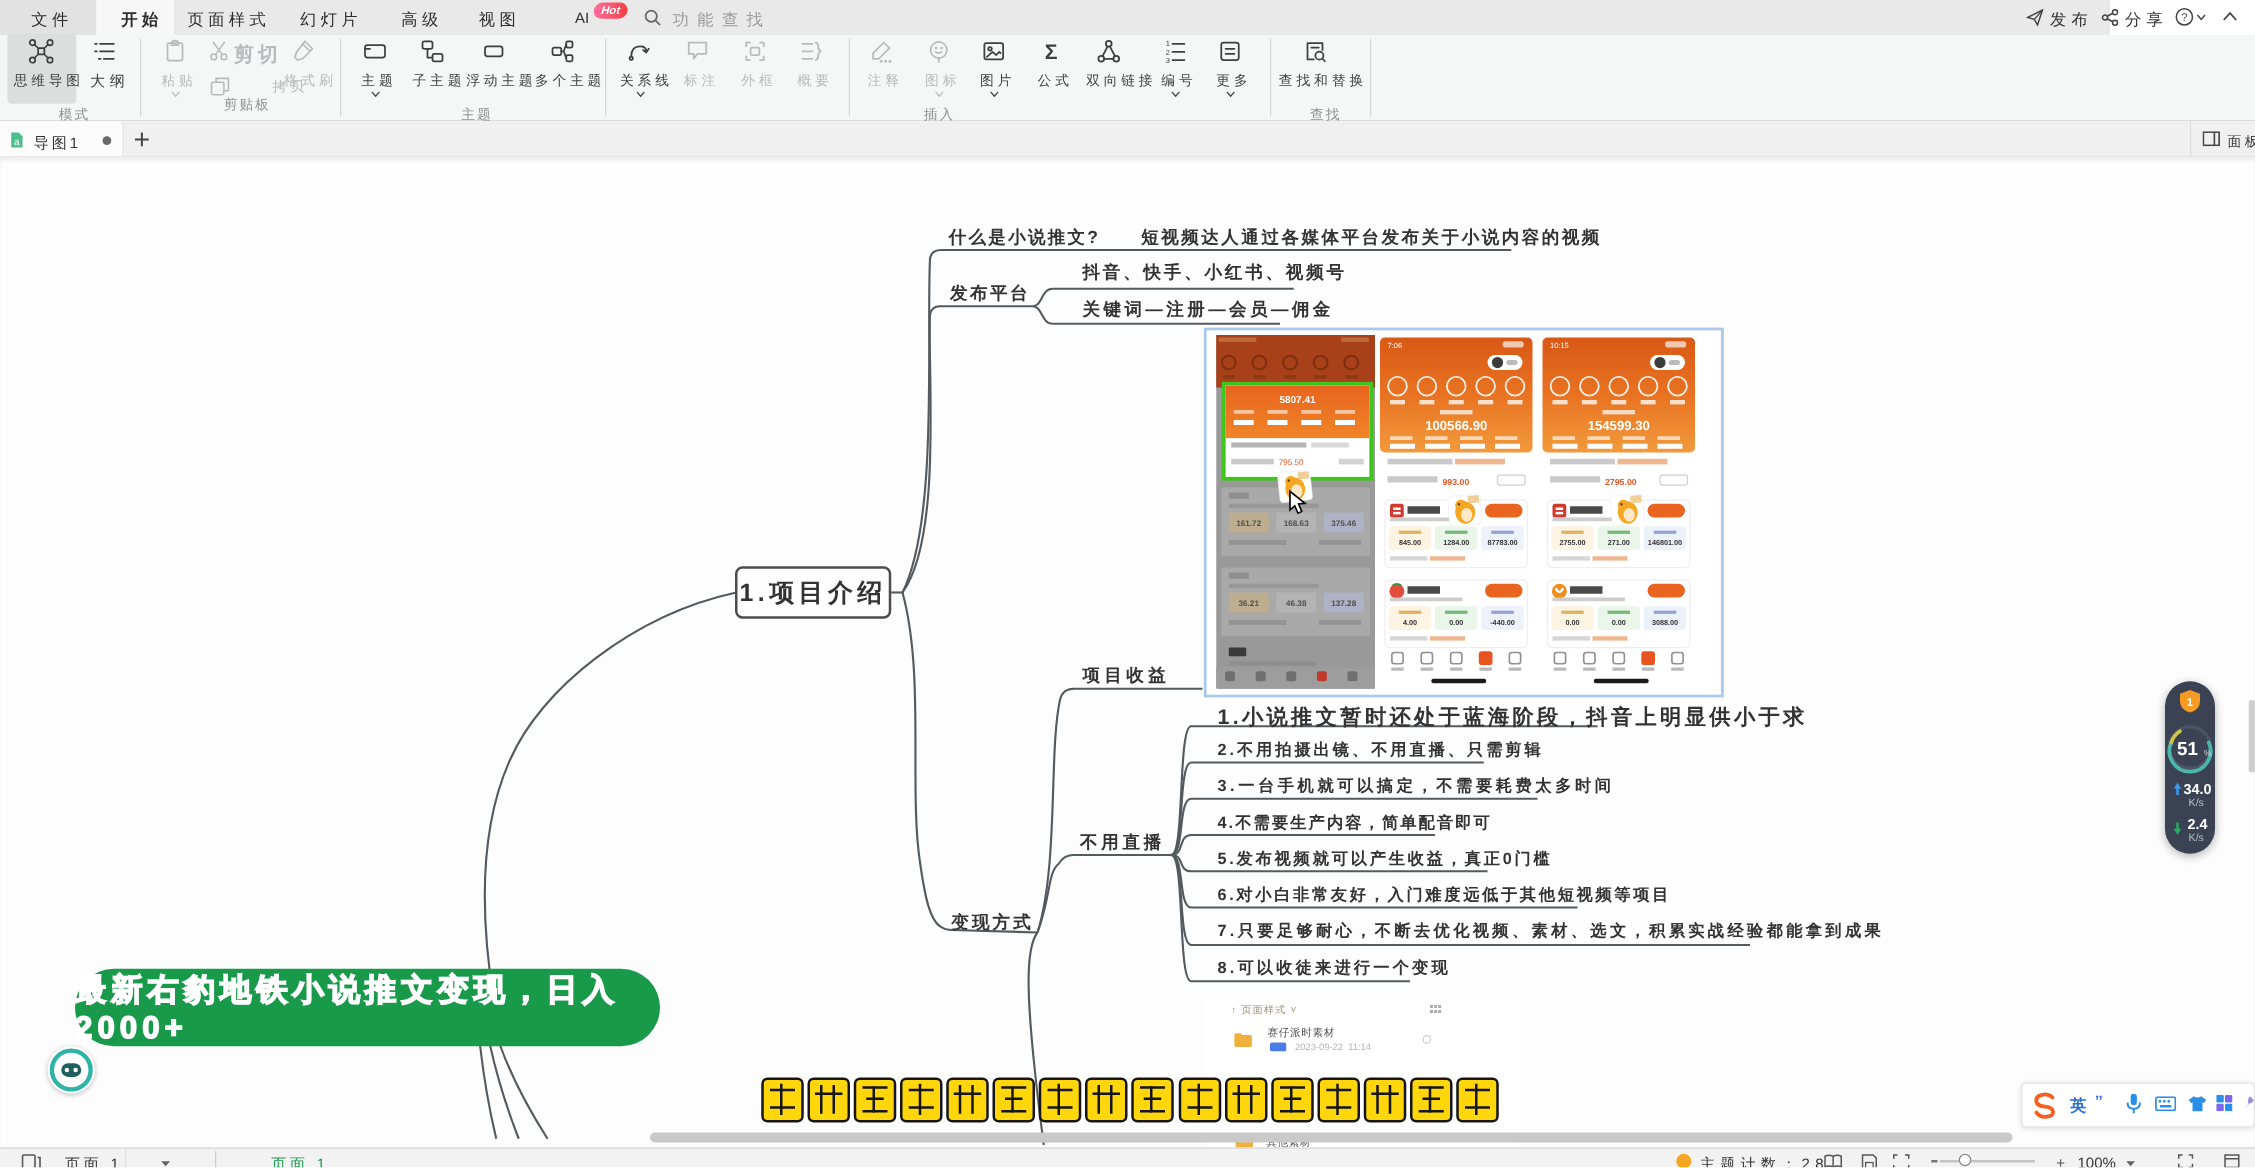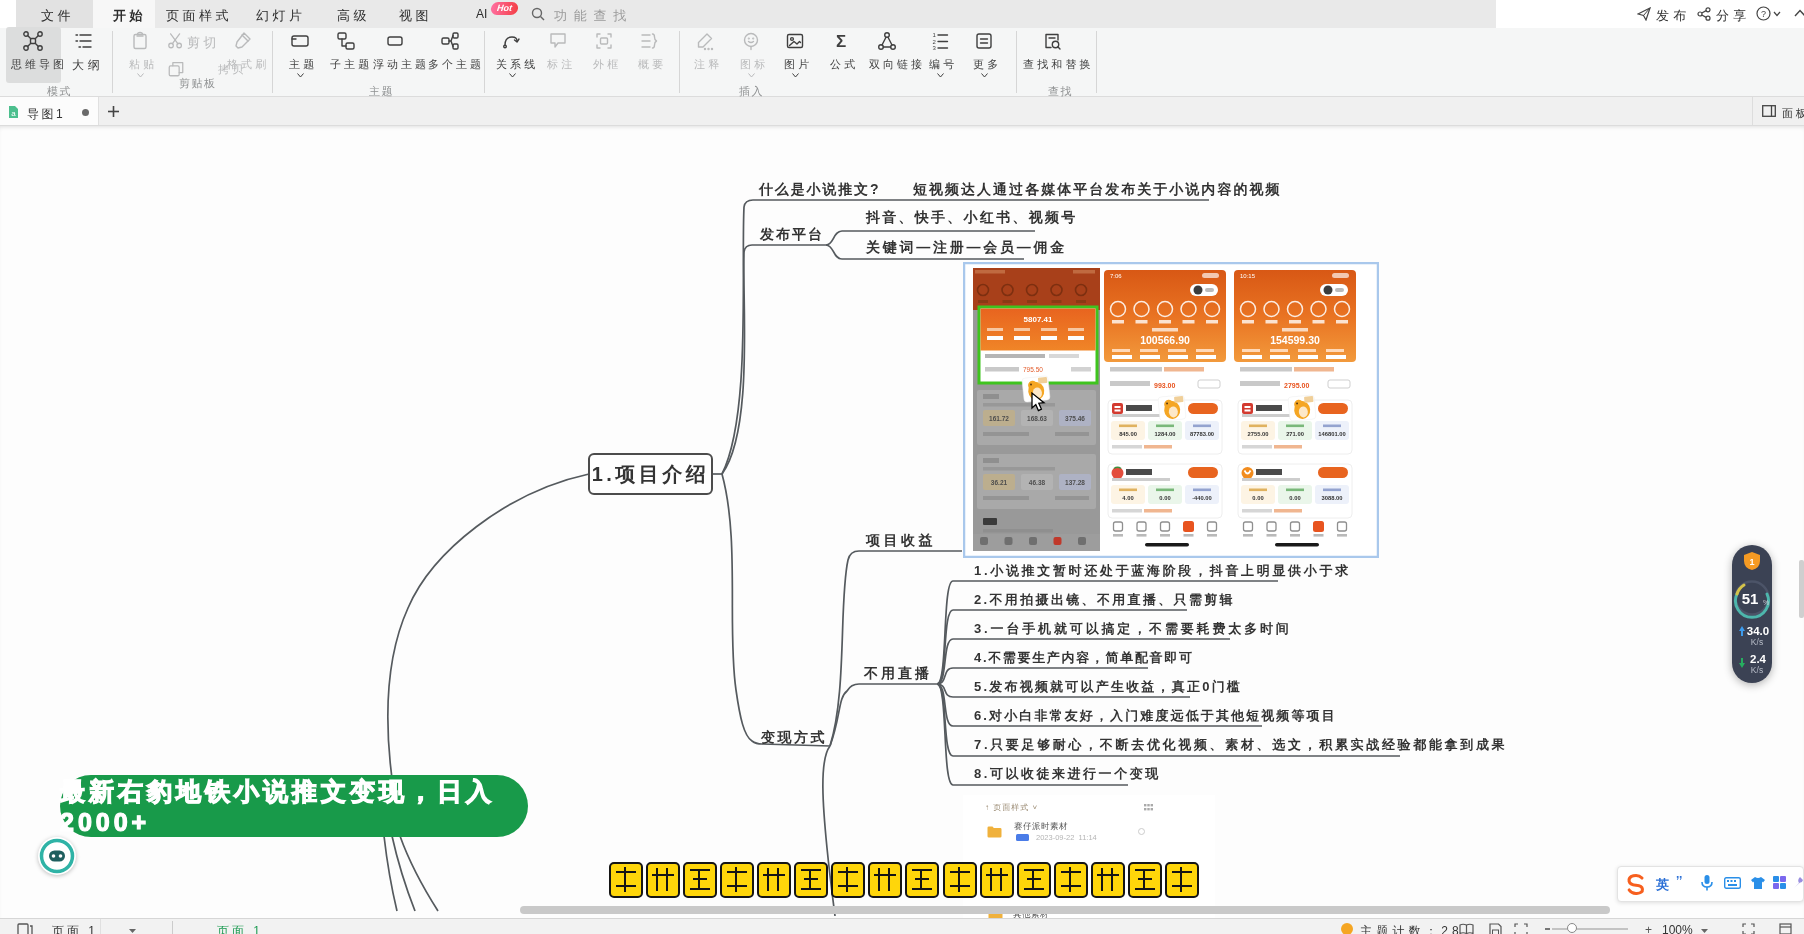--- a/index.html
+++ b/index.html
@@ -1,20 +1,20 @@
 <!DOCTYPE html>
 <html><head><meta charset="utf-8">
 <style>
 *{margin:0;padding:0;box-sizing:border-box}
 html,body{width:1804px;height:934px;overflow:hidden;font-family:"Liberation Sans",sans-serif;background:#fff;position:relative}
 .abs{position:absolute}
 svg{display:block}
 </style></head><body>
 
-<div class="abs" style="left:16px;top:0;width:1480px;height:28px;background:#e9e9e9">
+<div class="abs" style="left:0;top:0;width:1688px;height:28px;background:#e9e9e9">
 <div class="abs" style="left:0;top:0;width:77px;height:28px;background:#e2e2e2"></div>
 <div class="abs" style="left:77px;top:0;width:62px;height:28px;background:#f7f7f7"></div>
 <div style="position:absolute;left:25px;top:7px;font-size:13px;font-weight:normal;color:#2d2d2d;letter-spacing:0.00px;white-space:nowrap;letter-spacing:3.5px;">文件</div>
 <div style="position:absolute;left:97px;top:7px;font-size:13px;font-weight:bold;color:#2d2d2d;letter-spacing:0.00px;white-space:nowrap;letter-spacing:3.5px;">开始</div>
 <div style="position:absolute;left:150px;top:7px;font-size:13px;font-weight:normal;color:#2d2d2d;letter-spacing:0.00px;white-space:nowrap;letter-spacing:3.5px;">页面样式</div>
 <div style="position:absolute;left:240px;top:7px;font-size:13px;font-weight:normal;color:#2d2d2d;letter-spacing:0.00px;white-space:nowrap;letter-spacing:3.5px;">幻灯片</div>
 <div style="position:absolute;left:321px;top:7px;font-size:13px;font-weight:normal;color:#2d2d2d;letter-spacing:0.00px;white-space:nowrap;letter-spacing:3.5px;">高级</div>
 <div style="position:absolute;left:383px;top:7px;font-size:13px;font-weight:normal;color:#2d2d2d;letter-spacing:0.00px;white-space:nowrap;letter-spacing:3.5px;">视图</div>
 <div class="abs" style="left:460px;top:7px;font-size:12px;color:#2d2d2d">AI</div>
 <div class="abs" style="left:475px;top:2px;width:27px;height:13px;border-radius:6.5px;transform:skewX(-6deg);background:linear-gradient(90deg,#ff6fa0,#f43f46);color:#fff;font-size:9px;font-style:italic;font-weight:bold;text-align:center;line-height:13px">Hot</div>
@@ -84,21 +84,21 @@
     <div class="abs" style="left:129px;top:29px;font-size:11px;color:#b9babb;letter-spacing:3.25px;white-space:nowrap">粘贴</div>
     <svg class="abs" style="left:137px;top:45px" width="7" height="5" viewBox="0 0 7 5">
       <path d="M0.5 0.5 L3.5 4 L6.5 0.5" fill="none" stroke="#b9babb" stroke-width="1"></path>
     </svg>
 <svg class="abs" style="left:167px;top:4px" width="18" height="18" viewBox="0 0 20 20">
       <circle cx="4.5" cy="15" r="2.5" stroke="#b9babb" stroke-width="1.4" fill="none" stroke-linecap="round" stroke-linejoin="round"></circle>
       <circle cx="13.5" cy="15" r="2.5" stroke="#b9babb" stroke-width="1.4" fill="none" stroke-linecap="round" stroke-linejoin="round"></circle>
       <line x1="6" y1="13" x2="14" y2="2" stroke="#b9babb" stroke-width="1.4" fill="none" stroke-linecap="round" stroke-linejoin="round"></line>
       <line x1="12" y1="13" x2="4" y2="2" stroke="#b9babb" stroke-width="1.4" fill="none" stroke-linecap="round" stroke-linejoin="round"></line>
     </svg>
-<div style="position:absolute;left:187px;top:6px;font-size:13px;font-weight:normal;color:#b9babb;letter-spacing:3.25px;white-space:nowrap;text-align:center;">剪切</div>
+<div style="position:absolute;left:187px;top:6px;font-size:16px;font-weight:bold;color:#b9babb;letter-spacing:3.25px;white-space:nowrap;text-align:center;">剪切</div>
 <svg class="abs" style="left:167px;top:32px" width="18" height="18" viewBox="0 0 20 20">
       <rect x="2.5" y="6.5" width="11" height="11" rx="1.5" stroke="#b9babb" stroke-width="1.4" fill="none" stroke-linecap="round" stroke-linejoin="round"></rect>
       <path d="M6.5 6.5 L6.5 3 L17.5 3 L17.5 14 L13.5 14" stroke="#b9babb" stroke-width="1.4" fill="none" stroke-linecap="round" stroke-linejoin="round"></path>
     </svg>
 <div style="position:absolute;left:187px;top:34px;font-size:11px;font-weight:normal;color:#b9babb;letter-spacing:3.25px;white-space:nowrap;margin-left:31px;">拷贝</div>
 <svg class="abs" style="left:233px;top:3px" width="20" height="20" viewBox="0 0 20 20">
       <path d="M11 2 L17 8 L9 16 L5 17 L3 15 L4 11 Z" stroke="#b9babb" stroke-width="1.4" fill="none" stroke-linecap="round" stroke-linejoin="round"></path>
       <line x1="9" y1="4" x2="15" y2="10" stroke="#b9babb" stroke-width="1.4" fill="none" stroke-linecap="round" stroke-linejoin="round"></line>
     </svg>
     <div class="abs" style="left:227px;top:29px;font-size:11px;color:#b9babb;letter-spacing:3.08px;white-space:nowrap">格式刷</div>
@@ -273,21 +273,21 @@
     <span style="font-size:20px;font-weight:bold;color:#333;letter-spacing:3.5px">1.项目介绍</span>
   </div>
 <div style="position:absolute;left:759px;top:181px;font-size:14px;font-weight:bold;color:#333;letter-spacing:1.84px;white-space:nowrap;">什么是小说推文?</div>
 <div style="position:absolute;left:913px;top:181px;font-size:14px;font-weight:bold;color:#333;letter-spacing:2.02px;white-space:nowrap;">短视频达人通过各媒体平台发布关于小说内容的视频</div>
 <div style="position:absolute;left:760px;top:226px;font-size:14px;font-weight:bold;color:#333;letter-spacing:2.00px;white-space:nowrap;">发布平台</div>
 <div style="position:absolute;left:866px;top:209px;font-size:14px;font-weight:bold;color:#333;letter-spacing:2.27px;white-space:nowrap;">抖音、快手、小红书、视频号</div>
 <div style="position:absolute;left:866px;top:239px;font-size:14px;font-weight:bold;color:#333;letter-spacing:2.75px;white-space:nowrap;">关键词—注册—会员—佣金</div>
 <div style="position:absolute;left:866px;top:532px;font-size:14px;font-weight:bold;color:#333;letter-spacing:3.50px;white-space:nowrap;">项目收益</div>
 <div style="position:absolute;left:864px;top:665px;font-size:14px;font-weight:bold;color:#333;letter-spacing:3.00px;white-space:nowrap;">不用直播</div>
 <div style="position:absolute;left:761px;top:729px;font-size:14px;font-weight:bold;color:#333;letter-spacing:2.50px;white-space:nowrap;">变现方式</div>
-<div style="position:absolute;left:974px;top:562px;font-size:13px;font-weight:bold;color:#333;letter-spacing:2.68px;white-space:nowrap;">1.小说推文暂时还处于蓝海阶段，抖音上明显供小于求</div>
+<div style="position:absolute;left:974px;top:562px;font-size:17px;font-weight:bold;color:#333;letter-spacing:2.68px;white-space:nowrap;">1.小说推文暂时还处于蓝海阶段，抖音上明显供小于求</div>
 <div style="position:absolute;left:974px;top:591px;font-size:13px;font-weight:bold;color:#333;letter-spacing:2.34px;white-space:nowrap;">2.不用拍摄出镜、不用直播、只需剪辑</div>
 <div style="position:absolute;left:974px;top:620px;font-size:13px;font-weight:bold;color:#333;letter-spacing:2.85px;white-space:nowrap;">3.一台手机就可以搞定，不需要耗费太多时间</div>
 <div style="position:absolute;left:974px;top:649px;font-size:13px;font-weight:bold;color:#333;letter-spacing:1.67px;white-space:nowrap;">4.不需要生产内容，简单配音即可</div>
 <div style="position:absolute;left:974px;top:678px;font-size:13px;font-weight:bold;color:#333;letter-spacing:2.21px;white-space:nowrap;">5.发布视频就可以产生收益，真正0门槛</div>
 <div style="position:absolute;left:974px;top:707px;font-size:13px;font-weight:bold;color:#333;letter-spacing:2.12px;white-space:nowrap;">6.对小白非常友好，入门难度远低于其他短视频等项目</div>
 <div style="position:absolute;left:974px;top:736px;font-size:13px;font-weight:bold;color:#333;letter-spacing:2.67px;white-space:nowrap;">7.只要足够耐心，不断去优化视频、素材、选文，积累实战经验都能拿到成果</div>
 <div style="position:absolute;left:974px;top:765px;font-size:13px;font-weight:bold;color:#333;letter-spacing:2.53px;white-space:nowrap;">8.可以收徒来进行一个变现</div>
 <div class="abs" style="left:60px;top:775px;width:468px;height:62px;background:#189a4a;border-radius:31px;display:flex;align-items:center;justify-content:center">
     <span style="font-size:25px;font-weight:bold;color:#fff;letter-spacing:4px;-webkit-text-stroke:1.2px #fff">最新右豹地铁小说推文变现，日入2000+</span>
   </div>

